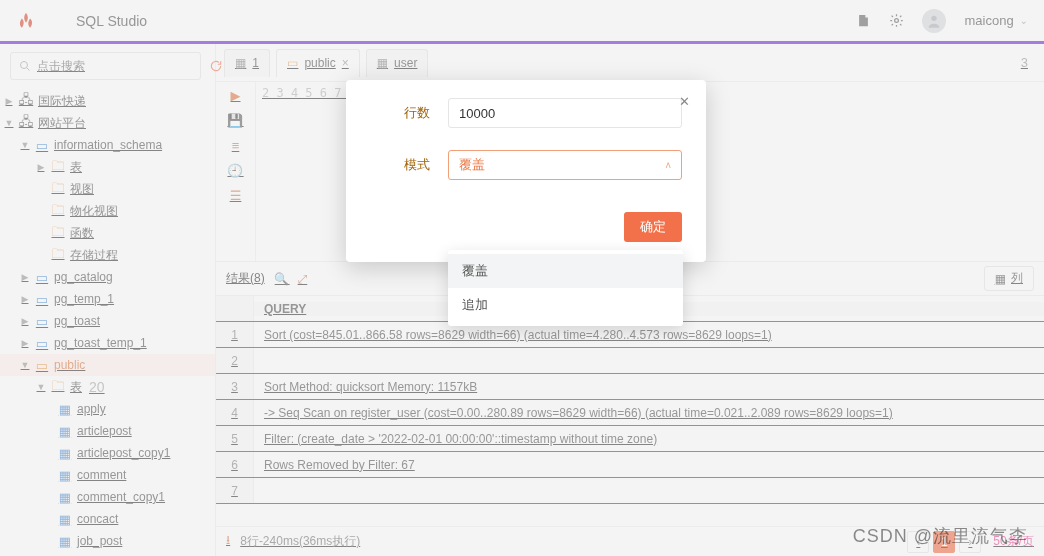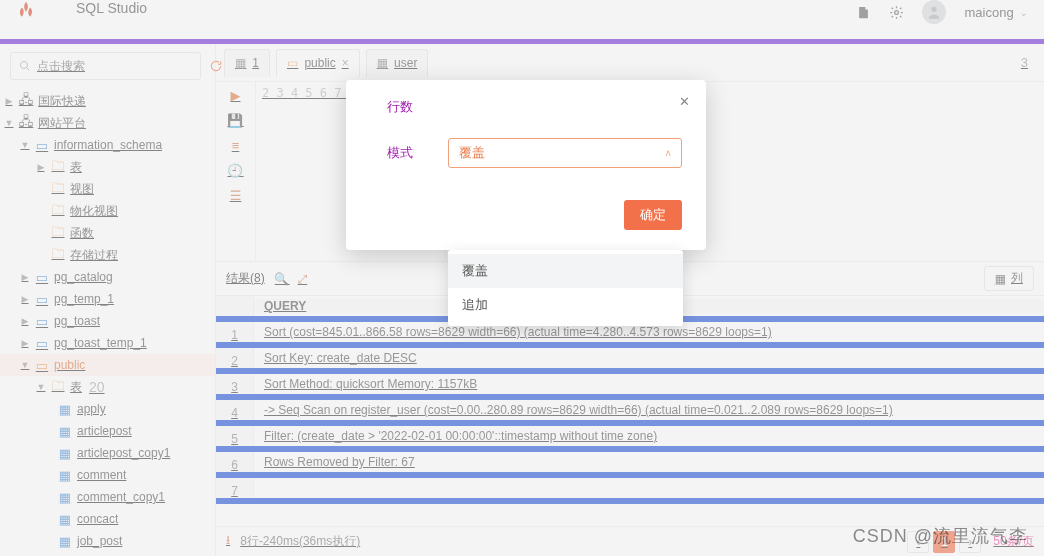--- a/index.html
+++ b/index.html
@@ -1,17 +1,17 @@
 <!DOCTYPE html>
 <html><head>
   <meta charset="utf-8">
   <style>
     * { box-sizing: border-box; margin: 0; padding: 0; }
     body { font-family: -apple-system, "Helvetica Neue", Arial, sans-serif; font-size: 13px; color: #333; background: #fff; width: 1044px; height: 556px; overflow: hidden; position: relative; }
-    .header { height: 44px; display: flex; align-items: flex-start; padding: 0 16px; border-bottom: 5px solid #6d28d9; }
+    .header { height: 44px; display: flex; align-items: center; padding: 0 16px; border-bottom: 3px solid #6d28d9; }
     .logo { width: 20px; height: 20px; color: #d94a2e; }
     .app-title { margin-left: 40px; color: #555; font-size: 14px; }
     .header-right { margin-left: auto; display: flex; align-items: center; gap: 18px; color: #666; }
     .avatar { width: 24px; height: 24px; border-radius: 50%; background: #d8dadd; display: flex; align-items: center; justify-content: center; }
     .user-drop { display:flex; align-items:center; gap:6px; color:#555; }
     .main { display: flex; height: calc(100% - 44px); text-decoration: underline; }
     .sidebar { width: 216px; border-right: 1px solid #eee; display:flex; flex-direction:column; }
     .search-row { display:flex; align-items:center; padding: 8px 10px; gap:8px; }
     .search-box { flex:1; height:28px; border:1px solid #e5e5e5; border-radius:3px; display:flex; align-items:center; padding:0 8px; color:#aaa; gap:6px; }
     .search-box input { border:none; outline:none; flex:1; font-size:12px; color:#555; background:transparent; }
@@ -41,37 +41,37 @@
     .code { flex:1; font-family: Menlo, Consolas, monospace; font-size:12px; display:flex; }
     .linenos { text-align:right; color:#bbb; padding:2px 10px 2px 6px; line-height:18px; border-right:1px solid #f0f0f0; }
     .codetext { padding:2px 8px; line-height:18px; color:#555; white-space:pre; }
     .kw-from { color:#c2547e; } .kw-where{color:#c2547e;} .kw-order{color:#c2547e;}
     .str { color:#3a963a; }
     .results-bar { height:34px; display:flex; align-items:center; padding:0 10px; gap:10px; border-bottom:1px solid #eee; font-size:12px; color:#555; }
     .results-bar .rlabel { color:#333; }
     .results-bar .ricons { color:#d17f58; display:flex; gap:8px; }
     .results-bar .col-btn { margin-left:auto; border:1px solid #e5e5e5; border-radius:3px; padding:3px 10px; display:flex; gap:5px; align-items:center; color:#555; }
     .grid { flex:1; overflow:auto; }
-    .grow { display:flex; align-items:center; height:26px; border-bottom:6px solid #1d4ed8; font-size:12px; }
+    .grow { display:flex; align-items:center; height:26px; border-bottom:1px solid #1d4ed8; font-size:12px; }
     .gidx { width:38px; text-align:center; color:#888; border-right:1px solid #eee; background:#fafafa; height:100%; line-height:26px; }
     .gval { padding:0 10px; color:#555; flex:1; }
     .ghead .gval { font-weight:600; color:#555; background:#fafafa; }
     .ghead .gidx { background:#fafafa; }
     .footer { height:30px; border-top:1px solid #eee; display:flex; align-items:center; padding:0 10px; font-size:12px; color:#777; gap:10px; }
     .footer .dl { color:#d17f58; }
     .pager { margin-left:auto; display:flex; align-items:center; gap:4px; }
     .pgbtn { width:22px; height:22px; border:1px solid #e5e5e5; border-radius:2px; display:flex; align-items:center; justify-content:center; color:#999; }
     .pgbtn.cur { background:#f2704a; color:#fff; border-color:#f2704a; }
     .watermark { position:absolute; right:16px; bottom:8px; color:rgba(0,0,0,0.45); font-size:18px; font-weight:400; letter-spacing:1px; pointer-events:none; }
     .overlay { position:absolute; inset:0; background:rgba(230,230,230,0.45); }
     .modal { position:absolute; left:346px; top:80px; width:360px; background:#fff; border-radius:4px; box-shadow:0 6px 24px rgba(0,0,0,0.18); padding:18px 24px 20px; }
     .modal h3 { font-size:14px; font-weight:500; color:#333; margin-bottom:24px; }
     .modal .close-x { position:absolute; right:16px; top:14px; color:#888; font-size:13px; cursor:pointer; }
     .frow { display:flex; align-items:center; margin-bottom:22px; }
-    .flabel { width:60px; text-align:center; color:#a21caf; font-size:13px; margin-right:18px; }
+    .flabel { width:60px; text-align:right; color:#a16207; font-size:13px; margin-right:18px; }
     .finput { flex:1; height:30px; border:1px solid #e5e5e5; border-radius:3px; padding:0 10px; font-size:13px; color:#333; outline:none; }
     .fselect { flex:1; height:30px; border:1px solid #f2a07a; border-radius:3px; padding:0 10px; font-size:13px; color:#ea7845; display:flex; align-items:center; justify-content:space-between; background:#fff; }
     .fselect .chev { color:#f2a07a; font-size:10px; }
     .dropdown { position:absolute; left:102px; top:170px; width:235px; background:#fff; border-radius:3px; box-shadow:0 4px 16px rgba(0,0,0,0.14); padding:4px 0; }
     .ditem { padding:8px 14px; font-size:13px; color:#555; cursor:pointer; }
     .ditem.active { background:#f3f4f5; }
     .mfooter { display:flex; justify-content:flex-end; gap:10px; margin-top:32px; }
     .btn-ok { background:#f2704a; color:#fff; border:none; border-radius:3px; padding:6px 16px; font-size:13px; cursor:pointer; }
     svg { display:block; }
   </style>
@@ -303,21 +303,20 @@
         <div class="grow ghead">
           <div class="gidx"></div>
           <div class="gval">QUERY</div>
         </div>
         <div class="grow">
           <div class="gidx">1</div>
           <div class="gval">Sort (cost=845.01..866.58 rows=8629 width=66) (actual time=4.280..4.573 rows=8629 loops=1)</div>
         </div>
         <div class="grow">
           <div class="gidx">2</div>
-          <div class="gval">Sort Key: create_date DESC</div>
         </div>
         <div class="grow">
           <div class="gidx">3</div>
           <div class="gval">Sort Method: quicksort Memory: 1157kB</div>
         </div>
         <div class="grow">
           <div class="gidx">4</div>
           <div class="gval">-&gt; Seq Scan on register_user (cost=0.00..280.89 rows=8629 width=66) (actual time=0.021..2.089 rows=8629 loops=1)</div>
         </div>
         <div class="grow">
@@ -344,20 +343,21 @@
       </div>
     </div>
   </div>
 </div>
 
 <div class="overlay"></div>
 <div class="modal">
   <span class="close-x">✕</span>
   <div class="frow">
     <div class="flabel">行数</div>
+    <input class="finput" value="10000" style="">
   </div>
   <div class="frow" style="margin-bottom:0">
     <div class="flabel">模式</div>
     <div class="fselect">
       <span>覆盖</span>
       <span class="chev">˄</span>
     </div>
   </div>
   <div class="dropdown">
     <div class="ditem active">覆盖</div>

